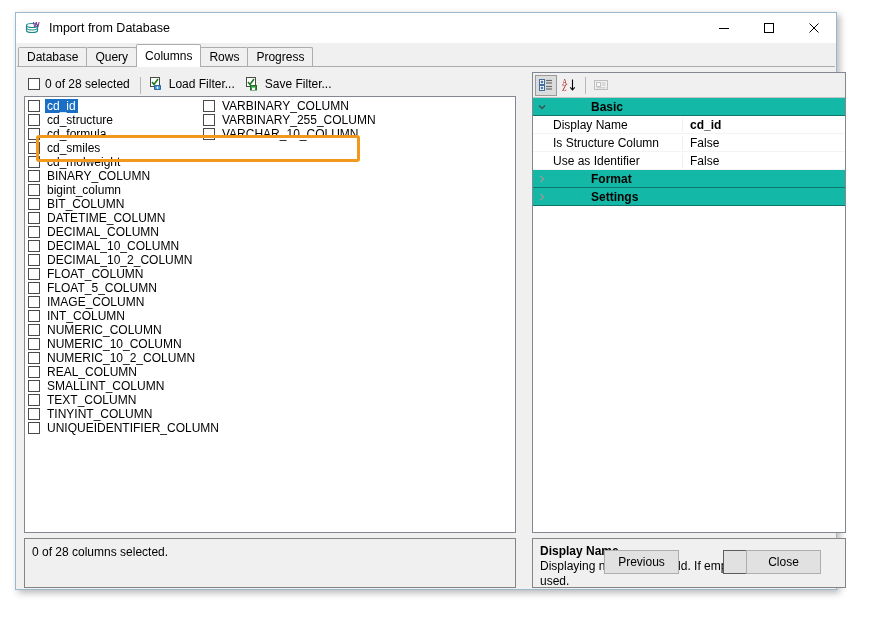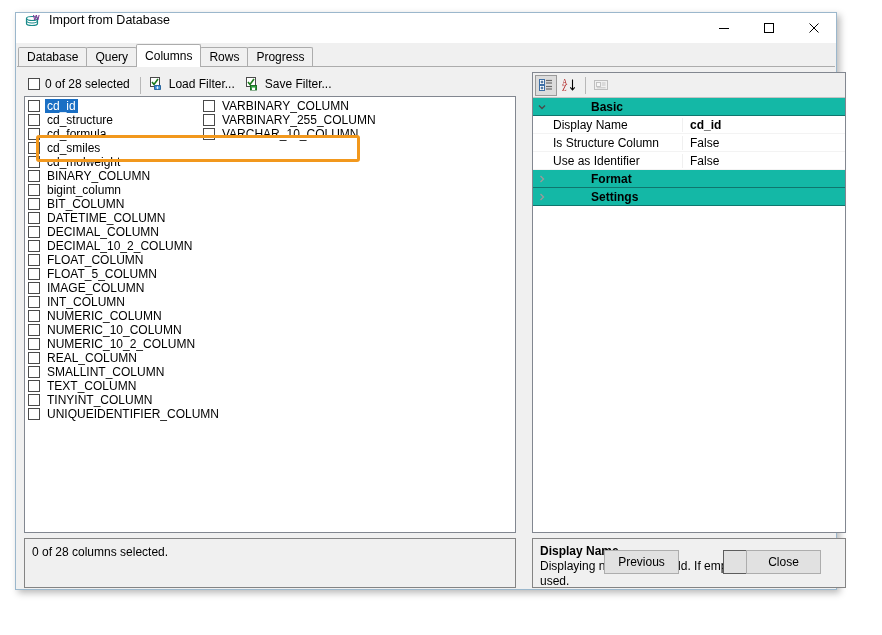--- a/index.html
+++ b/index.html
@@ -32,20 +32,21 @@
     box-sizing: border-box;
     box-shadow: 3px 3px 7px rgba(0,0,0,0.28);
   }
 
   
   .titlebar {
     position: relative;
     height: 30px;
     background: #ffffff;
     display: flex;
+    align-items: center;
   }
   .win-icon {
     width: 16px;
     height: 16px;
     margin-left: 9px;
     margin-right: 8px;
     position: relative;
     flex: none;
   }
   .win-icon svg { display: block; }
@@ -500,20 +501,24 @@
             <div class="litem">
                 <span class="lchk"></span>
                 <span class="ltext">DATETIME_COLUMN</span>
               </div>
             <div class="litem">
                 <span class="lchk"></span>
                 <span class="ltext">DECIMAL_COLUMN</span>
               </div>
             <div class="litem">
                 <span class="lchk"></span>
+                <span class="ltext">DECIMAL_10_COLUMN</span>
+              </div>
+            <div class="litem">
+                <span class="lchk"></span>
                 <span class="ltext">DECIMAL_10_2_COLUMN</span>
               </div>
             <div class="litem">
                 <span class="lchk"></span>
                 <span class="ltext">FLOAT_COLUMN</span>
               </div>
             <div class="litem">
                 <span class="lchk"></span>
                 <span class="ltext">FLOAT_5_COLUMN</span>
               </div>

